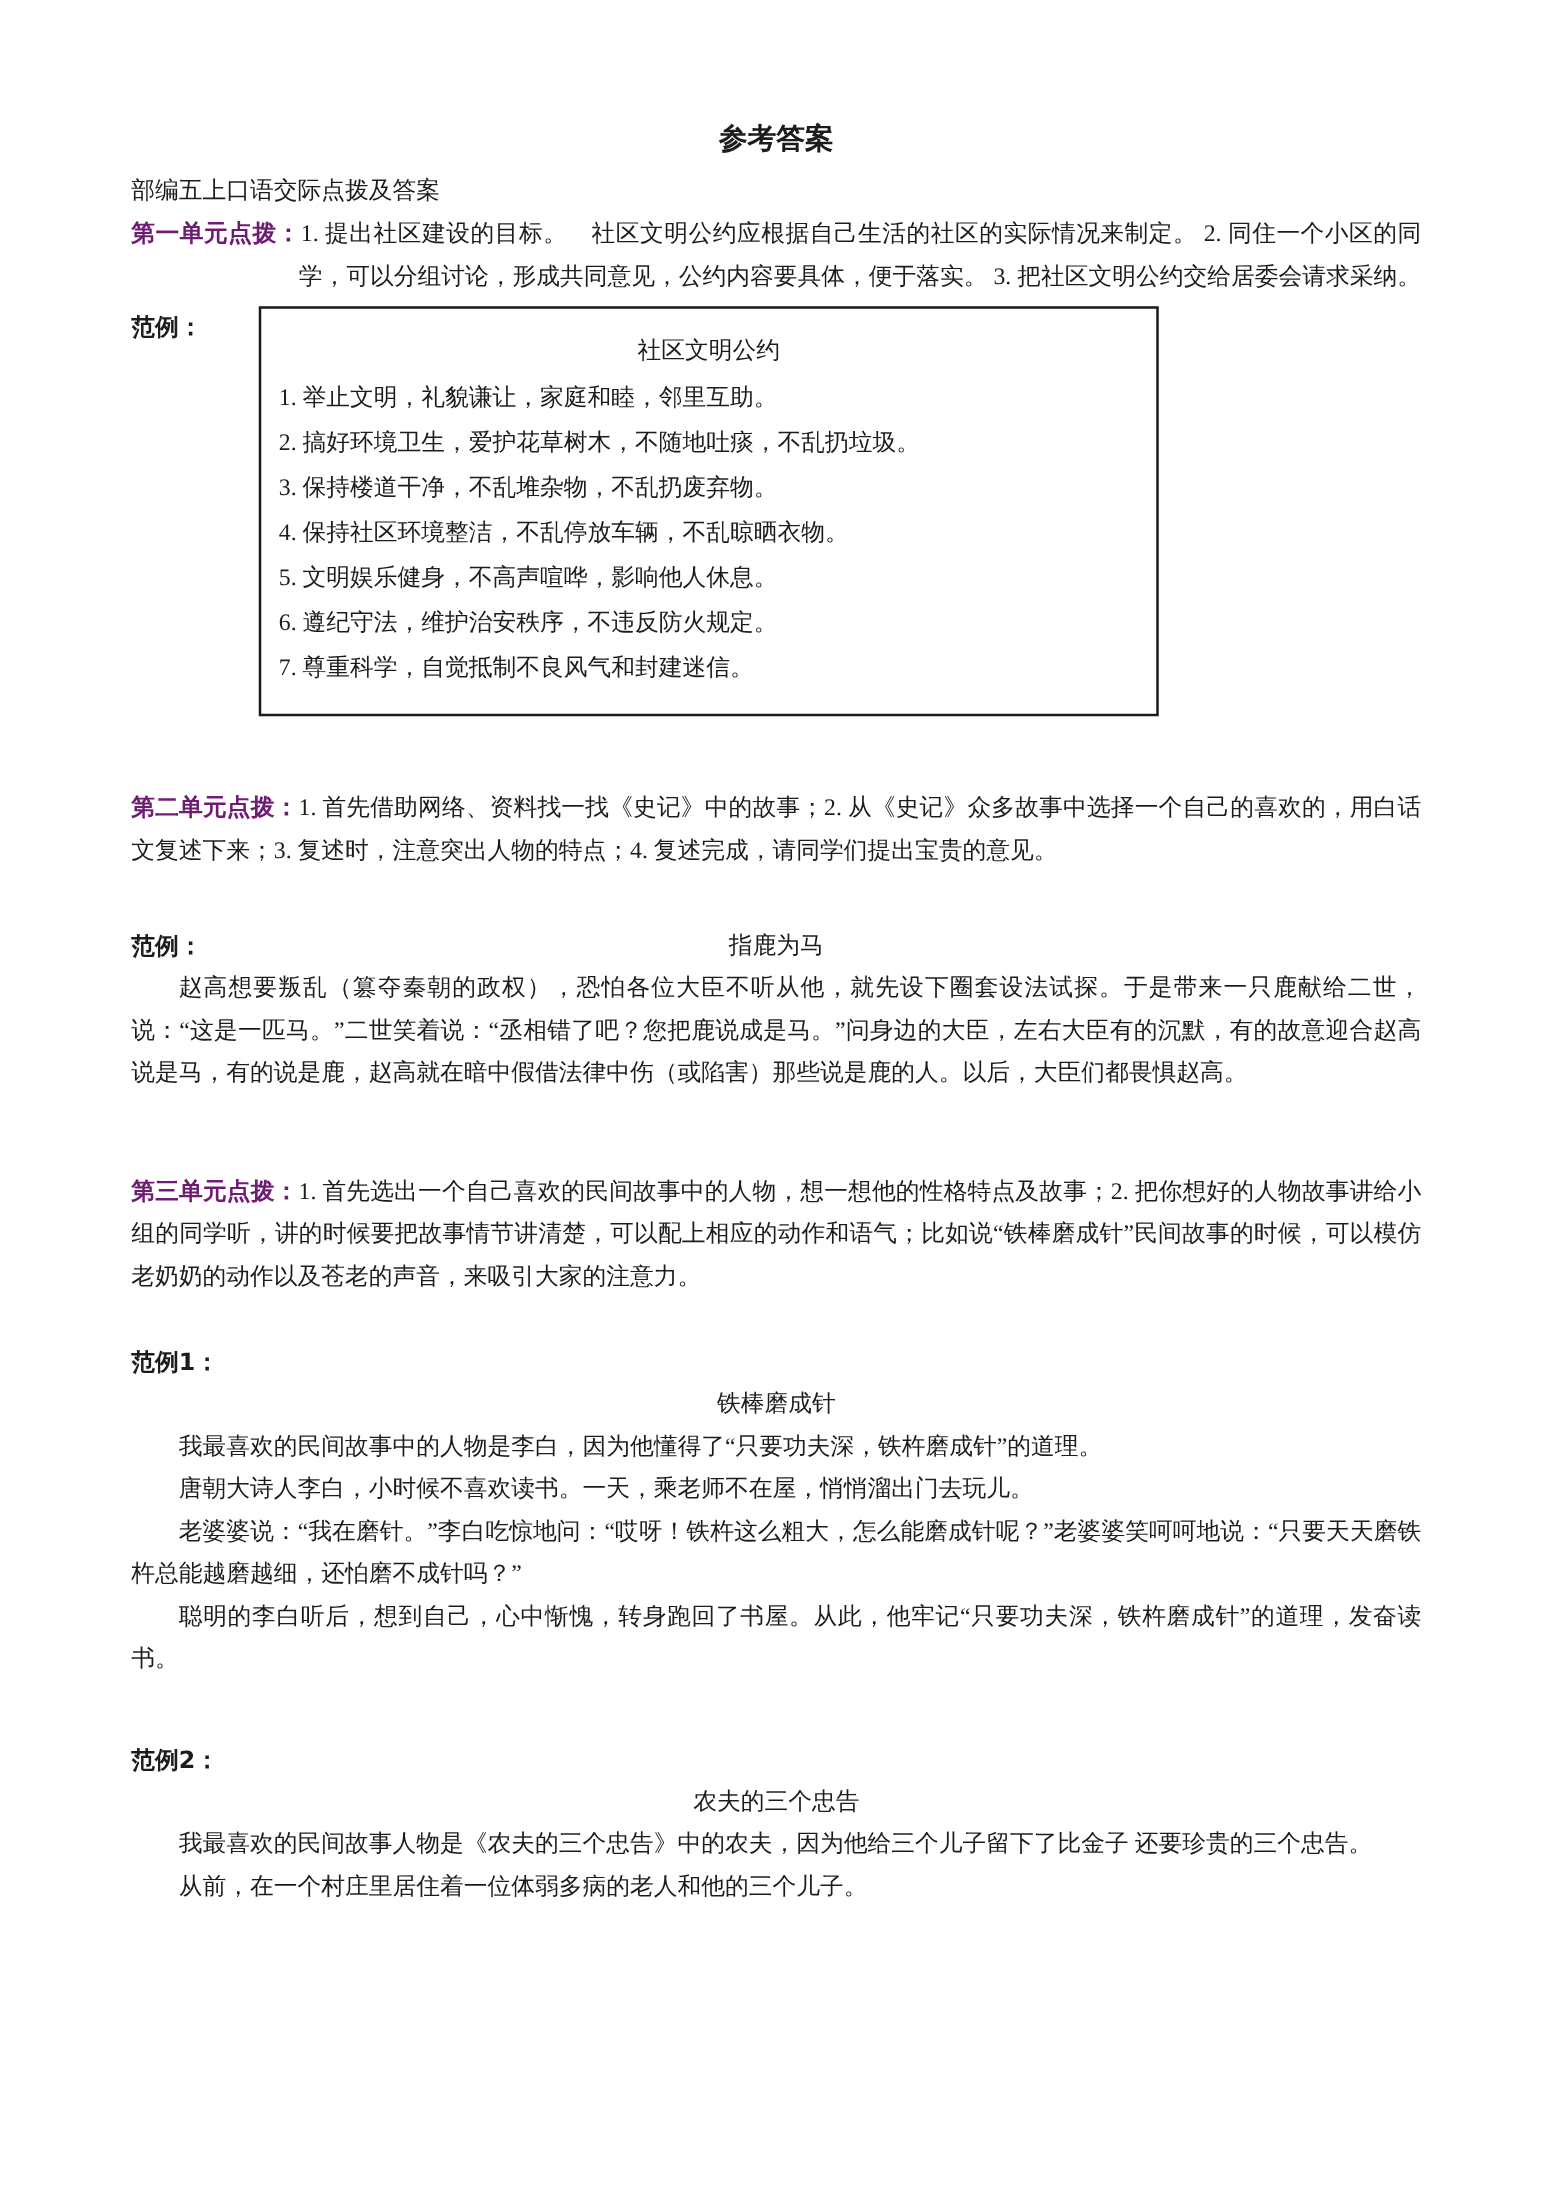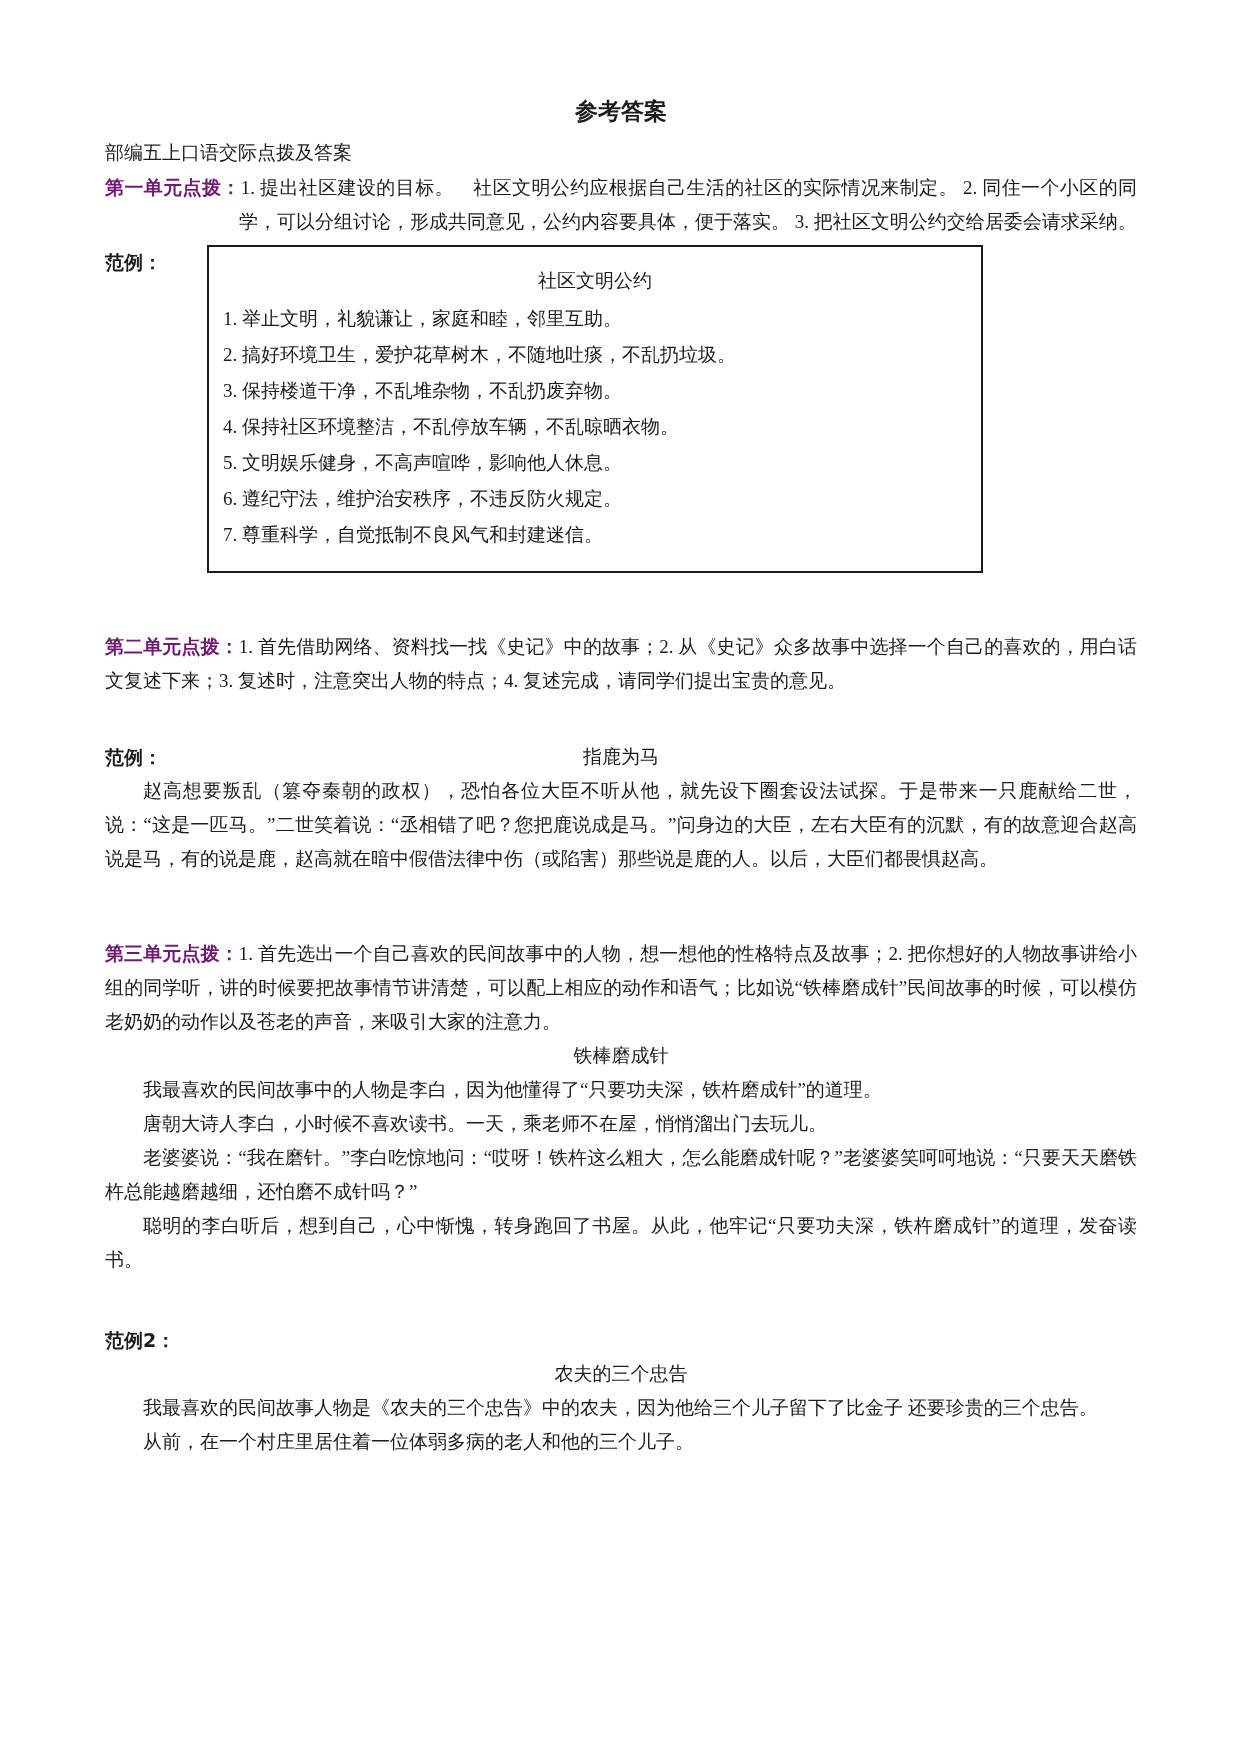--- a/index.html
+++ b/index.html
@@ -9,21 +9,21 @@
     min-height: 1754px;
     margin: 0 auto;
     font-family: "Liberation Serif", "DejaVu Serif", serif;
     font-size: 19px;
     line-height: 34px;
     color: #1c1c1c;
   }
   .page { padding: 96px 104px 60px 105px; }
 
   h1.doc-title {
-    font-family: Liberation Serif, serif;
+    font-family: Liberation Mono, monospace;
     font-size: 23px;
     font-weight: bold;
     text-align: center;
     line-height: 32px;
     margin-bottom: 8px;
   }
   .subtitle { line-height: 34px; }
 
   .unit-para { line-height: 34px; text-align: justify; }
   .unit-para.hang { padding-left: 134px; text-indent: -134px; }
@@ -33,21 +33,21 @@
     font-family: "DejaVu Sans", "Liberation Sans", sans-serif;
   }
   .bold-label {
     font-weight: bold;
     font-family: "DejaVu Sans", "Liberation Sans", sans-serif;
   }
 
   .example-row { display: flex; align-items: flex-start; margin-top: 6px; margin-bottom: 56px; }
   .example-row .bold-label { width: 102px; flex: 0 0 102px; }
   .pact-box {
-    width: 776px;
+    width: 720px;
     border: 2px solid #1a1a1a;
     padding: 16px 14px 18px 14px;
   }
   .pact-title { text-align: center; line-height: 36px; margin-bottom: 2px; }
   .pact-item { line-height: 36px; }
   .mt-60 { margin-top: 60px; }
   .mt-46 { margin-top: 46px; }
   .mt-34 { margin-top: 34px; }
 
   .story-title-row { position: relative; line-height: 34px; margin-top: 42px; }
@@ -87,20 +87,21 @@
   <p class="unit-para"><span class="unit-label">第二单元点拨：</span><span>1. 首先借助网络、资料找一找《史记》中的故事；2. 从《史记》众多故事中选择一个自己的喜欢的，用白话文复述下来；3. 复述时，注意突出人物的特点；4. 复述完成，请同学们提出宝贵的意见。</span></p>
 
   <div class="story-title-row">
     <span class="bold-label">范例：</span>
     <span class="story-title">指鹿为马</span>
   </div>
   <p class="story-para">赵高想要叛乱（篡夺秦朝的政权），恐怕各位大臣不听从他，就先设下圈套设法试探。于是带来一只鹿献给二世，说：“这是一匹马。”二世笑着说：“丞相错了吧？您把鹿说成是马。”问身边的大臣，左右大臣有的沉默，有的故意迎合赵高说是马，有的说是鹿，赵高就在暗中假借法律中伤（或陷害）那些说是鹿的人。以后，大臣们都畏惧赵高。</p>
 
   <p class="unit-para mt-60"><span class="unit-label">第三单元点拨：</span><span>1. 首先选出一个自己喜欢的民间故事中的人物，想一想他的性格特点及故事；2. 把你想好的人物故事讲给小组的同学听，讲的时候要把故事情节讲清楚，可以配上相应的动作和语气；比如说“铁棒磨成针”民间故事的时候，可以模仿老奶奶的动作以及苍老的声音，来吸引大家的注意力。</span></p>
 
+  <p class="example-line bold-label mt-34">范例1：</p>
   <div class="story-title-center">铁棒磨成针</div>
   <div>
       <p class="story-para">我最喜欢的民间故事中的人物是李白，因为他懂得了“只要功夫深，铁杵磨成针”的道理。</p>
       <p class="story-para">唐朝大诗人李白，小时候不喜欢读书。一天，乘老师不在屋，悄悄溜出门去玩儿。</p>
       <p class="story-para">老婆婆说：“我在磨针。”李白吃惊地问：“哎呀！铁杵这么粗大，怎么能磨成针呢？”老婆婆笑呵呵地说：“只要天天磨铁杵总能越磨越细，还怕磨不成针吗？”</p>
       <p class="story-para">聪明的李白听后，想到自己，心中惭愧，转身跑回了书屋。从此，他牢记“只要功夫深，铁杵磨成针”的道理，发奋读书。</p>
     </div>
 
   <p class="example-line bold-label mt-46">范例2：</p>
   <div class="story-title-center">农夫的三个忠告</div>

